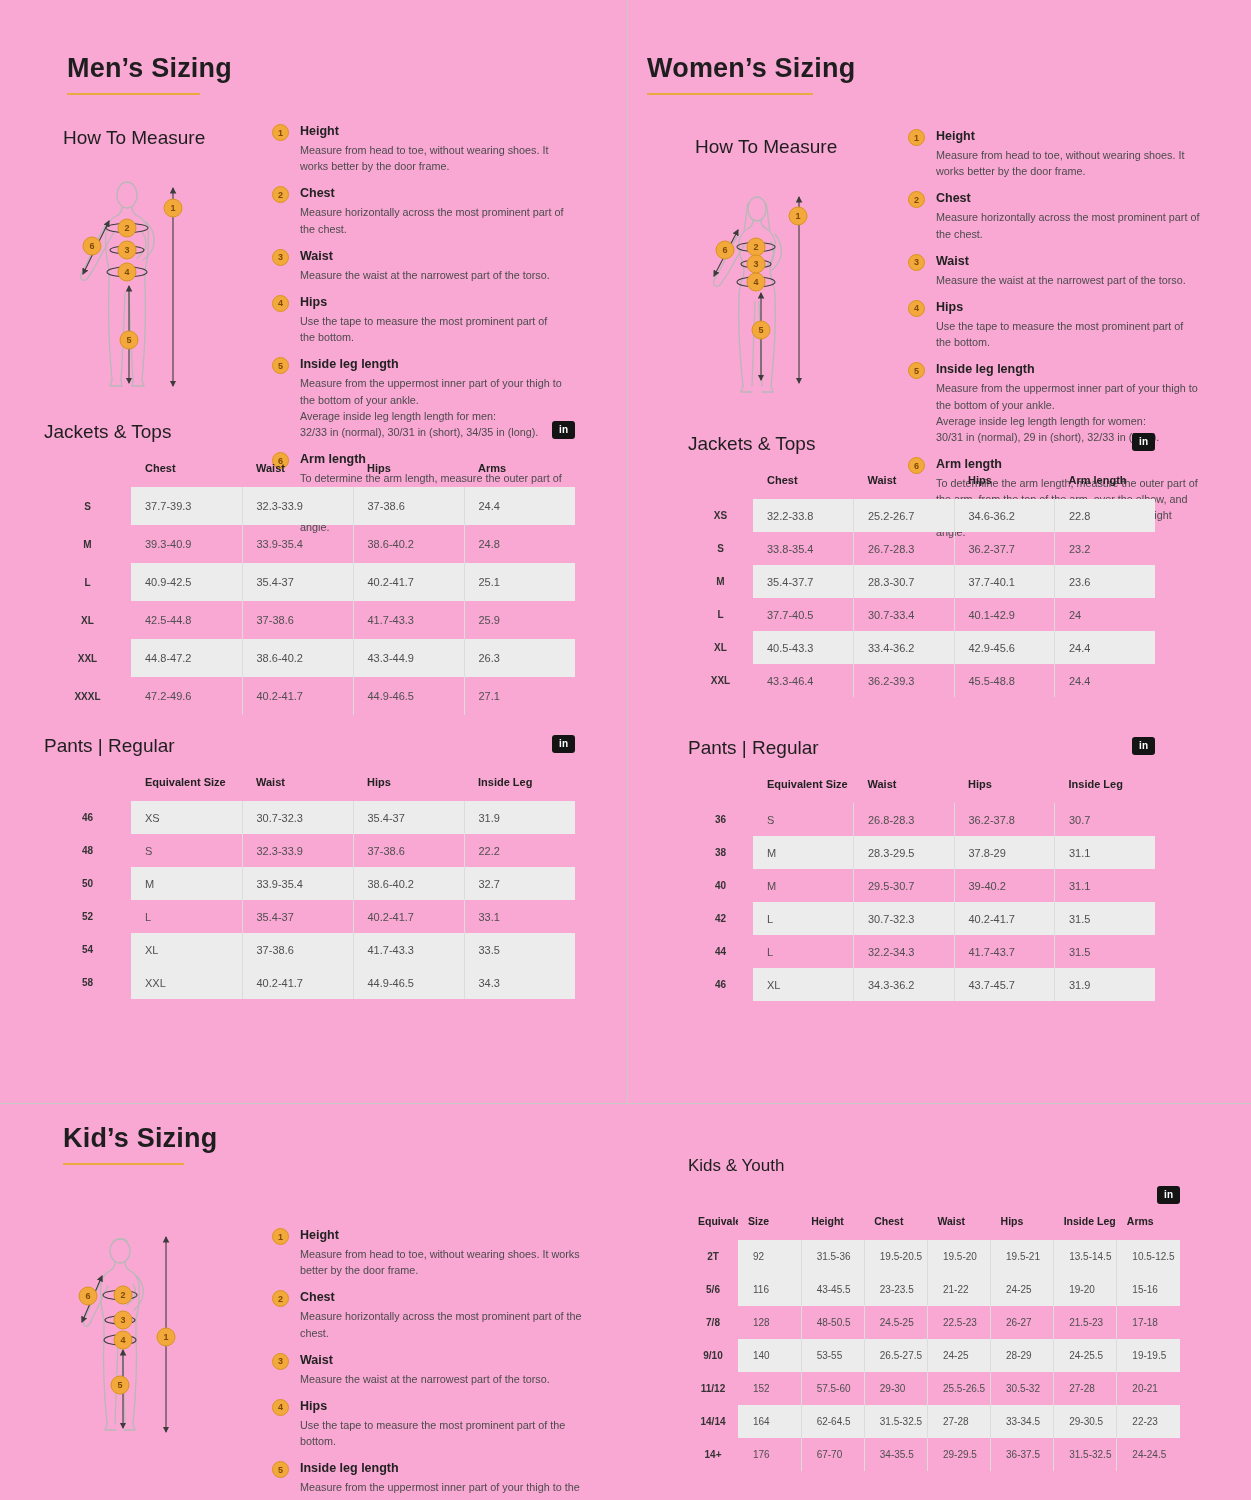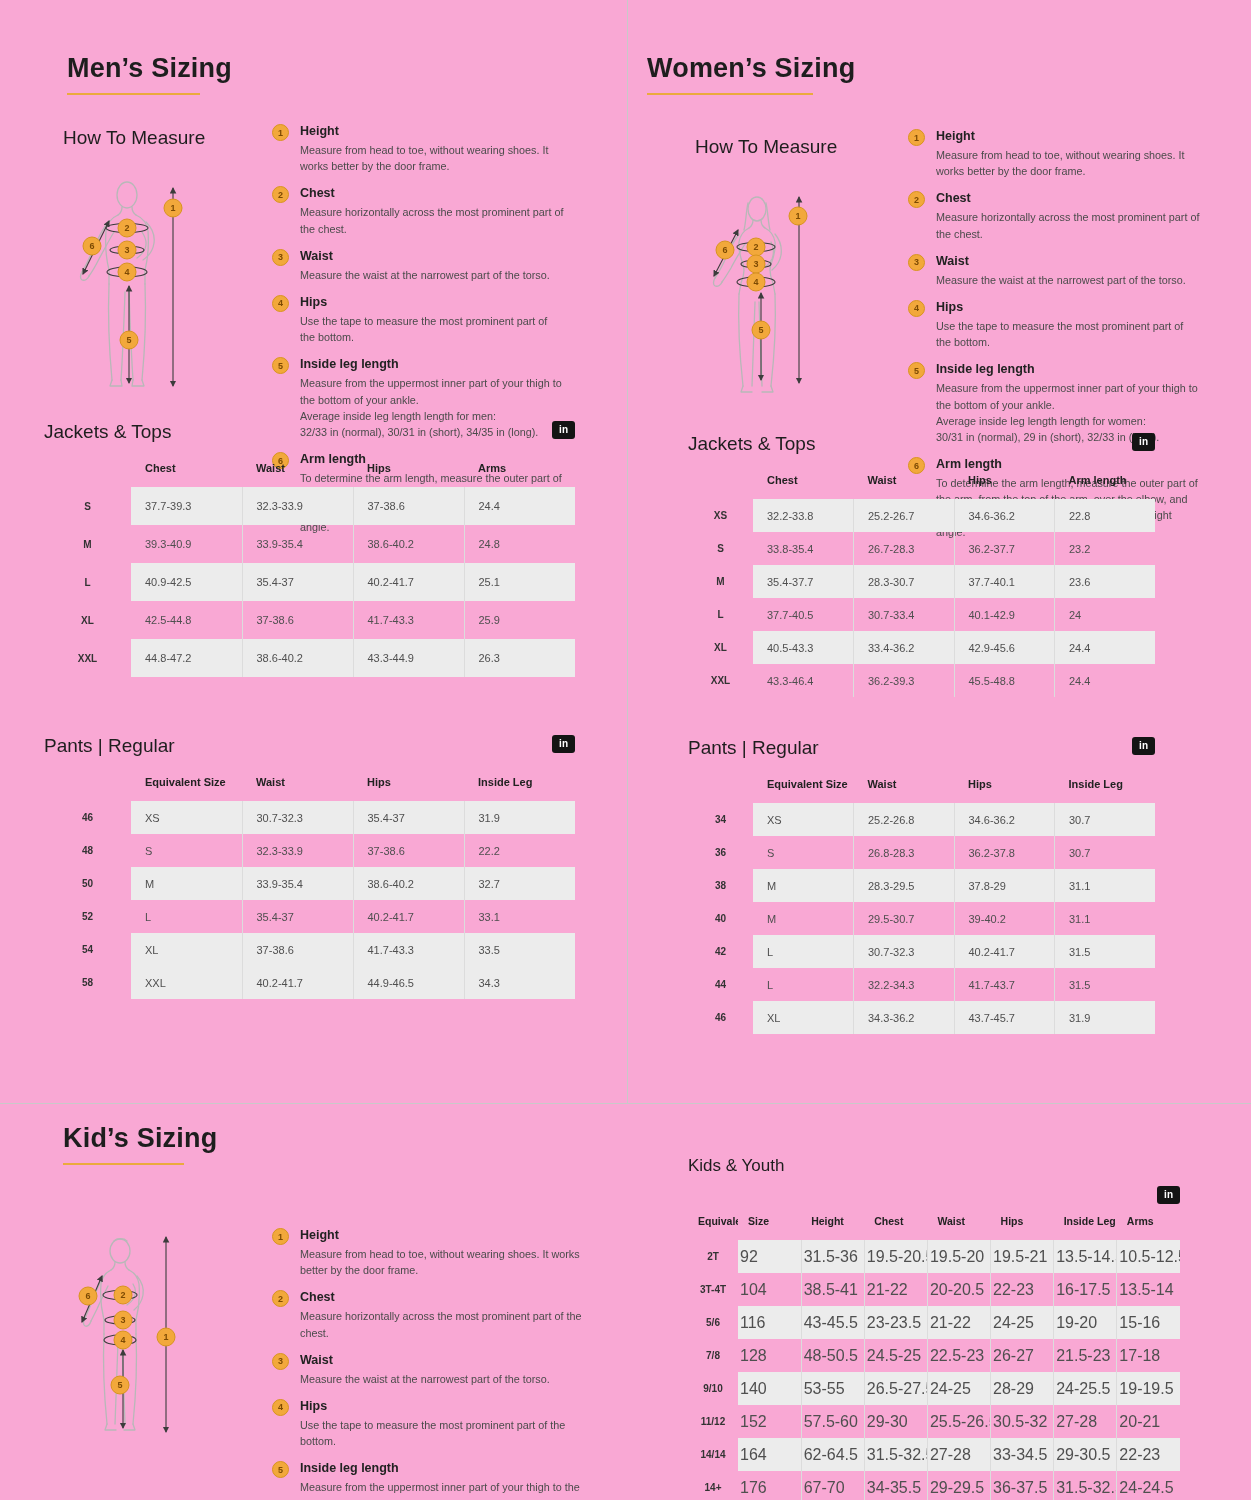--- a/index.html
+++ b/index.html
@@ -28,21 +28,21 @@
   table.size-table{width:100%;border-collapse:collapse;table-layout:fixed;}
   .size-table th{font-size:11px;font-weight:700;color:#222;text-align:left;
                  padding:0 0 13px 14px;white-space:nowrap;overflow:hidden;}
   .size-table th.lbl{padding:0 2px 13px 0;text-align:center;font-size:10.5px;}
   .size-table td.data{font-size:11px;color:#4f4f4f;padding:0 0 0 14px;height:33px;
                       border-left:1px solid #dcdcdc;white-space:nowrap;overflow:hidden;}
   .size-table td.data.first{border-left:none;}
   .size-table td.lbl{font-size:10px;font-weight:700;color:#333;text-align:center;}
   .size-table tr.odd td.data{background:#ececec;}
   .rows-lg .size-table td.data,.rows-lg .size-table td.lbl{height:36px;}
-  .compact .size-table td.data{padding-left:2px;font-size:16px;}
+  .compact .size-table td.data{padding-left:15px;font-size:10px;}
   .compact .size-table th{padding-left:10px;font-size:10.5px;}
   svg text.bnum{font-family:"Liberation Sans",sans-serif;font-size:9px;font-weight:700;fill:#7c4a03;}
 </style>
 </head>
 <body>
 
 <div id="page">
   <div class="v-divider"></div>
   <div class="h-divider"></div>
 
@@ -212,20 +212,27 @@
               <td class="data">37-38.6</td>
               <td class="data">41.7-43.3</td>
               <td class="data">25.9</td>
             </tr>
             <tr class="odd">
               <td class="lbl">XXL</td>
               <td class="data first">44.8-47.2</td>
               <td class="data">38.6-40.2</td>
               <td class="data">43.3-44.9</td>
               <td class="data">26.3</td>
+            </tr>
+            <tr class="even">
+              <td class="lbl">XXXL</td>
+              <td class="data first">47.2-49.6</td>
+              <td class="data">40.2-41.7</td>
+              <td class="data">44.9-46.5</td>
+              <td class="data">27.1</td>
             </tr>
           </tbody>
         </table>
       </div>
   </div>
 
   <div class="abs" style="left:44px;top:735px;width:531px;">
     <div class="tbl-head">
       <div class="h2">Pants | Regular</div>
       <span class="unit">in</span>
@@ -501,27 +508,20 @@
           <thead>
             <tr>
               <th class="lbl"></th>
               <th>Equivalent Size</th>
               <th>Waist</th>
               <th>Hips</th>
               <th>Inside Leg</th>
             </tr>
           </thead>
           <tbody>
-            <tr class="odd">
-              <td class="lbl">34</td>
-              <td class="data first">XS</td>
-              <td class="data">25.2-26.8</td>
-              <td class="data">34.6-36.2</td>
-              <td class="data">30.7</td>
-            </tr>
             <tr class="even">
               <td class="lbl">36</td>
               <td class="data first">S</td>
               <td class="data">26.8-28.3</td>
               <td class="data">36.2-37.8</td>
               <td class="data">30.7</td>
             </tr>
             <tr class="odd">
               <td class="lbl">38</td>
               <td class="data first">M</td>
@@ -701,30 +701,20 @@
             <tr class="odd">
               <td class="lbl">2T</td>
               <td class="data first">92</td>
               <td class="data">31.5-36</td>
               <td class="data">19.5-20.5</td>
               <td class="data">19.5-20</td>
               <td class="data">19.5-21</td>
               <td class="data">13.5-14.5</td>
               <td class="data">10.5-12.5</td>
             </tr>
-            <tr class="even">
-              <td class="lbl">3T-4T</td>
-              <td class="data first">104</td>
-              <td class="data">38.5-41</td>
-              <td class="data">21-22</td>
-              <td class="data">20-20.5</td>
-              <td class="data">22-23</td>
-              <td class="data">16-17.5</td>
-              <td class="data">13.5-14</td>
-            </tr>
             <tr class="odd">
               <td class="lbl">5/6</td>
               <td class="data first">116</td>
               <td class="data">43-45.5</td>
               <td class="data">23-23.5</td>
               <td class="data">21-22</td>
               <td class="data">24-25</td>
               <td class="data">19-20</td>
               <td class="data">15-16</td>
             </tr>

